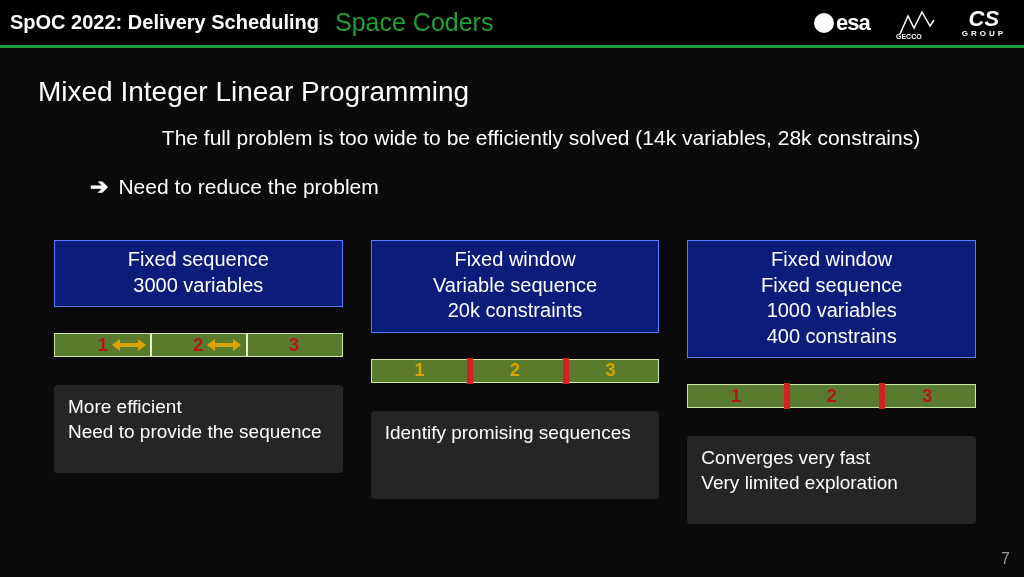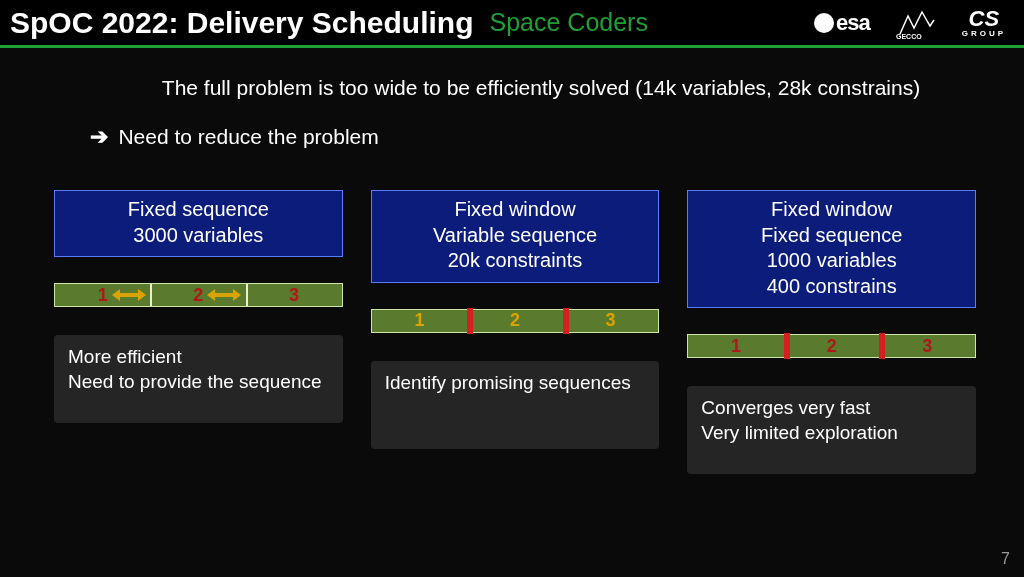--- a/index.html
+++ b/index.html
@@ -14,21 +14,21 @@
   }
   .header {
     background: #000;
     height: 48px;
     border-bottom: 3px solid #1fa036;
     display: flex;
     align-items: center;
     padding: 0 10px;
   }
   .header-title {
-    font-size: 30px;
+    font-size: 20px;
     font-weight: bold;
     color: #fff;
   }
   .header-team {
     font-size: 25px;
     color: #1fa036;
     margin-left: 16px;
     font-weight: 500;
   }
   .header-logos {
@@ -181,20 +181,21 @@
         </svg>
     </div>
     <div class="logo-cs">
       <span class="top">CS</span>
       <span class="bot">GROUP</span>
     </div>
   </div>
 </div>
 
 <div class="content">
+  <div class="section-title">Mixed Integer Linear Programming</div>
   <div class="intro">The full problem is too wide to be efficiently solved (14k variables, 28k constrains)</div>
   <div class="need">
     <span class="arrow-right">➔</span>
     <span>Need to reduce the problem</span>
   </div>
 
   <div class="cols">
 
     <div class="col">
       <div class="blue-box">

